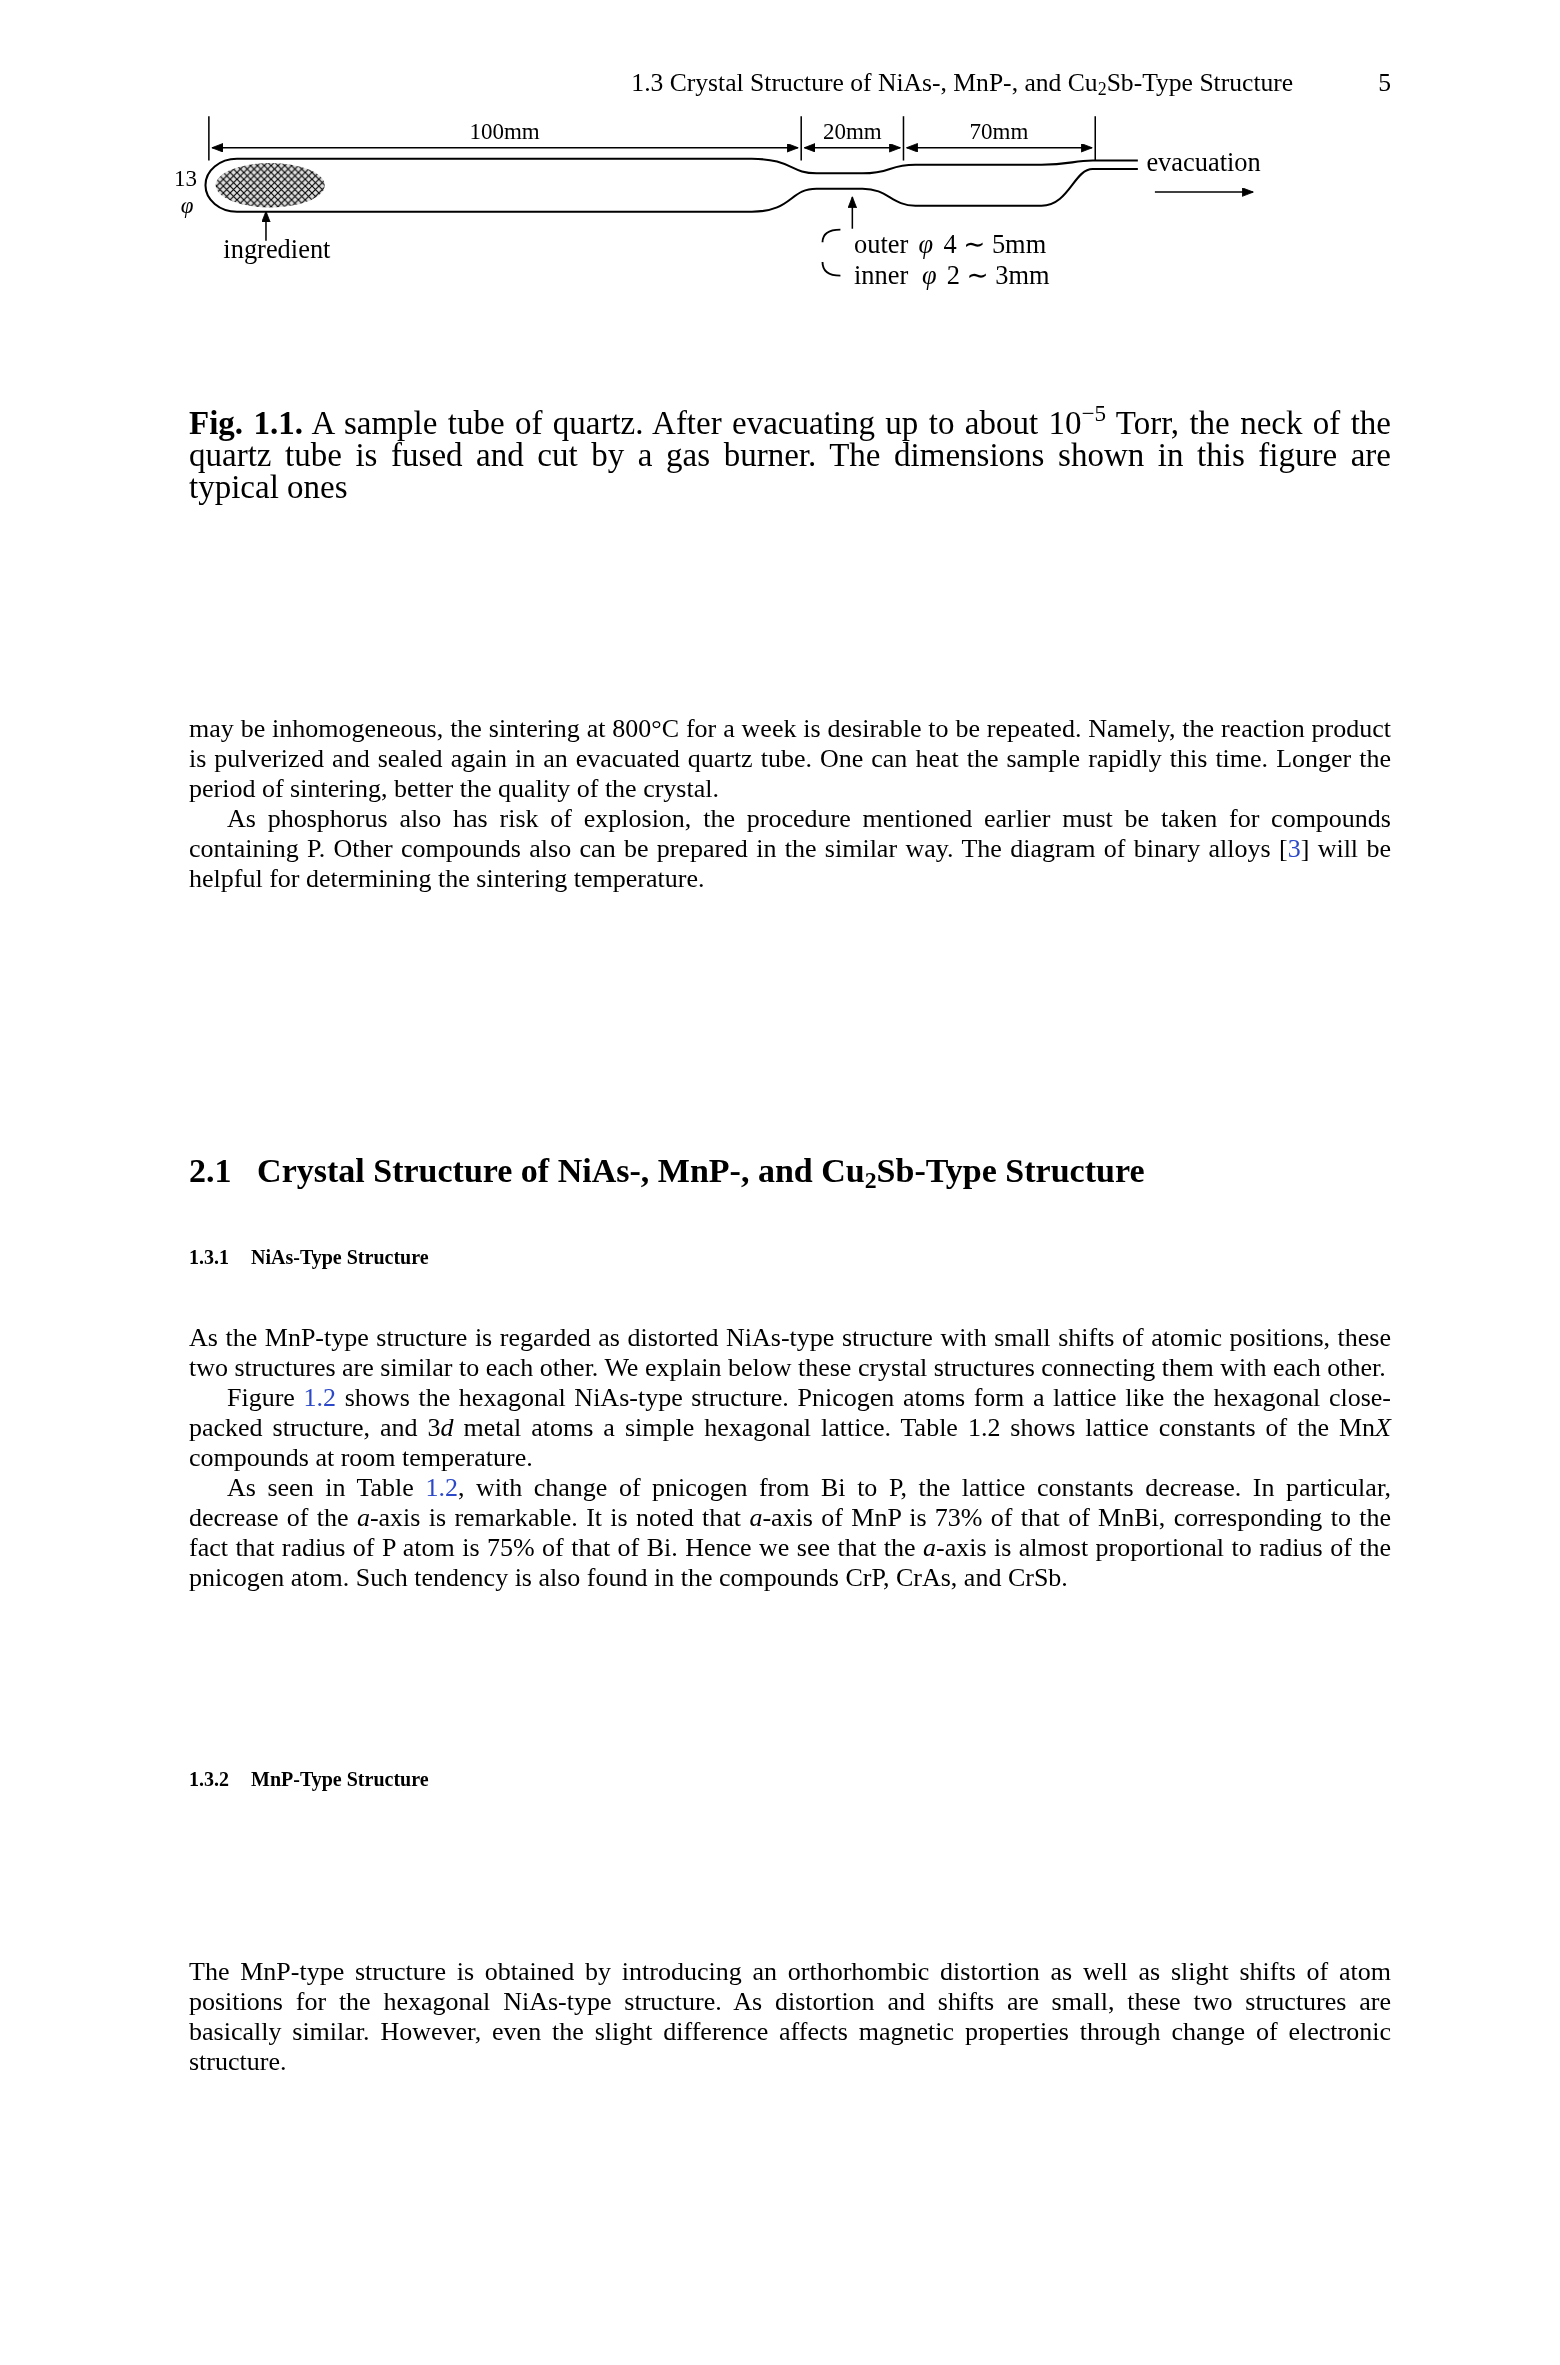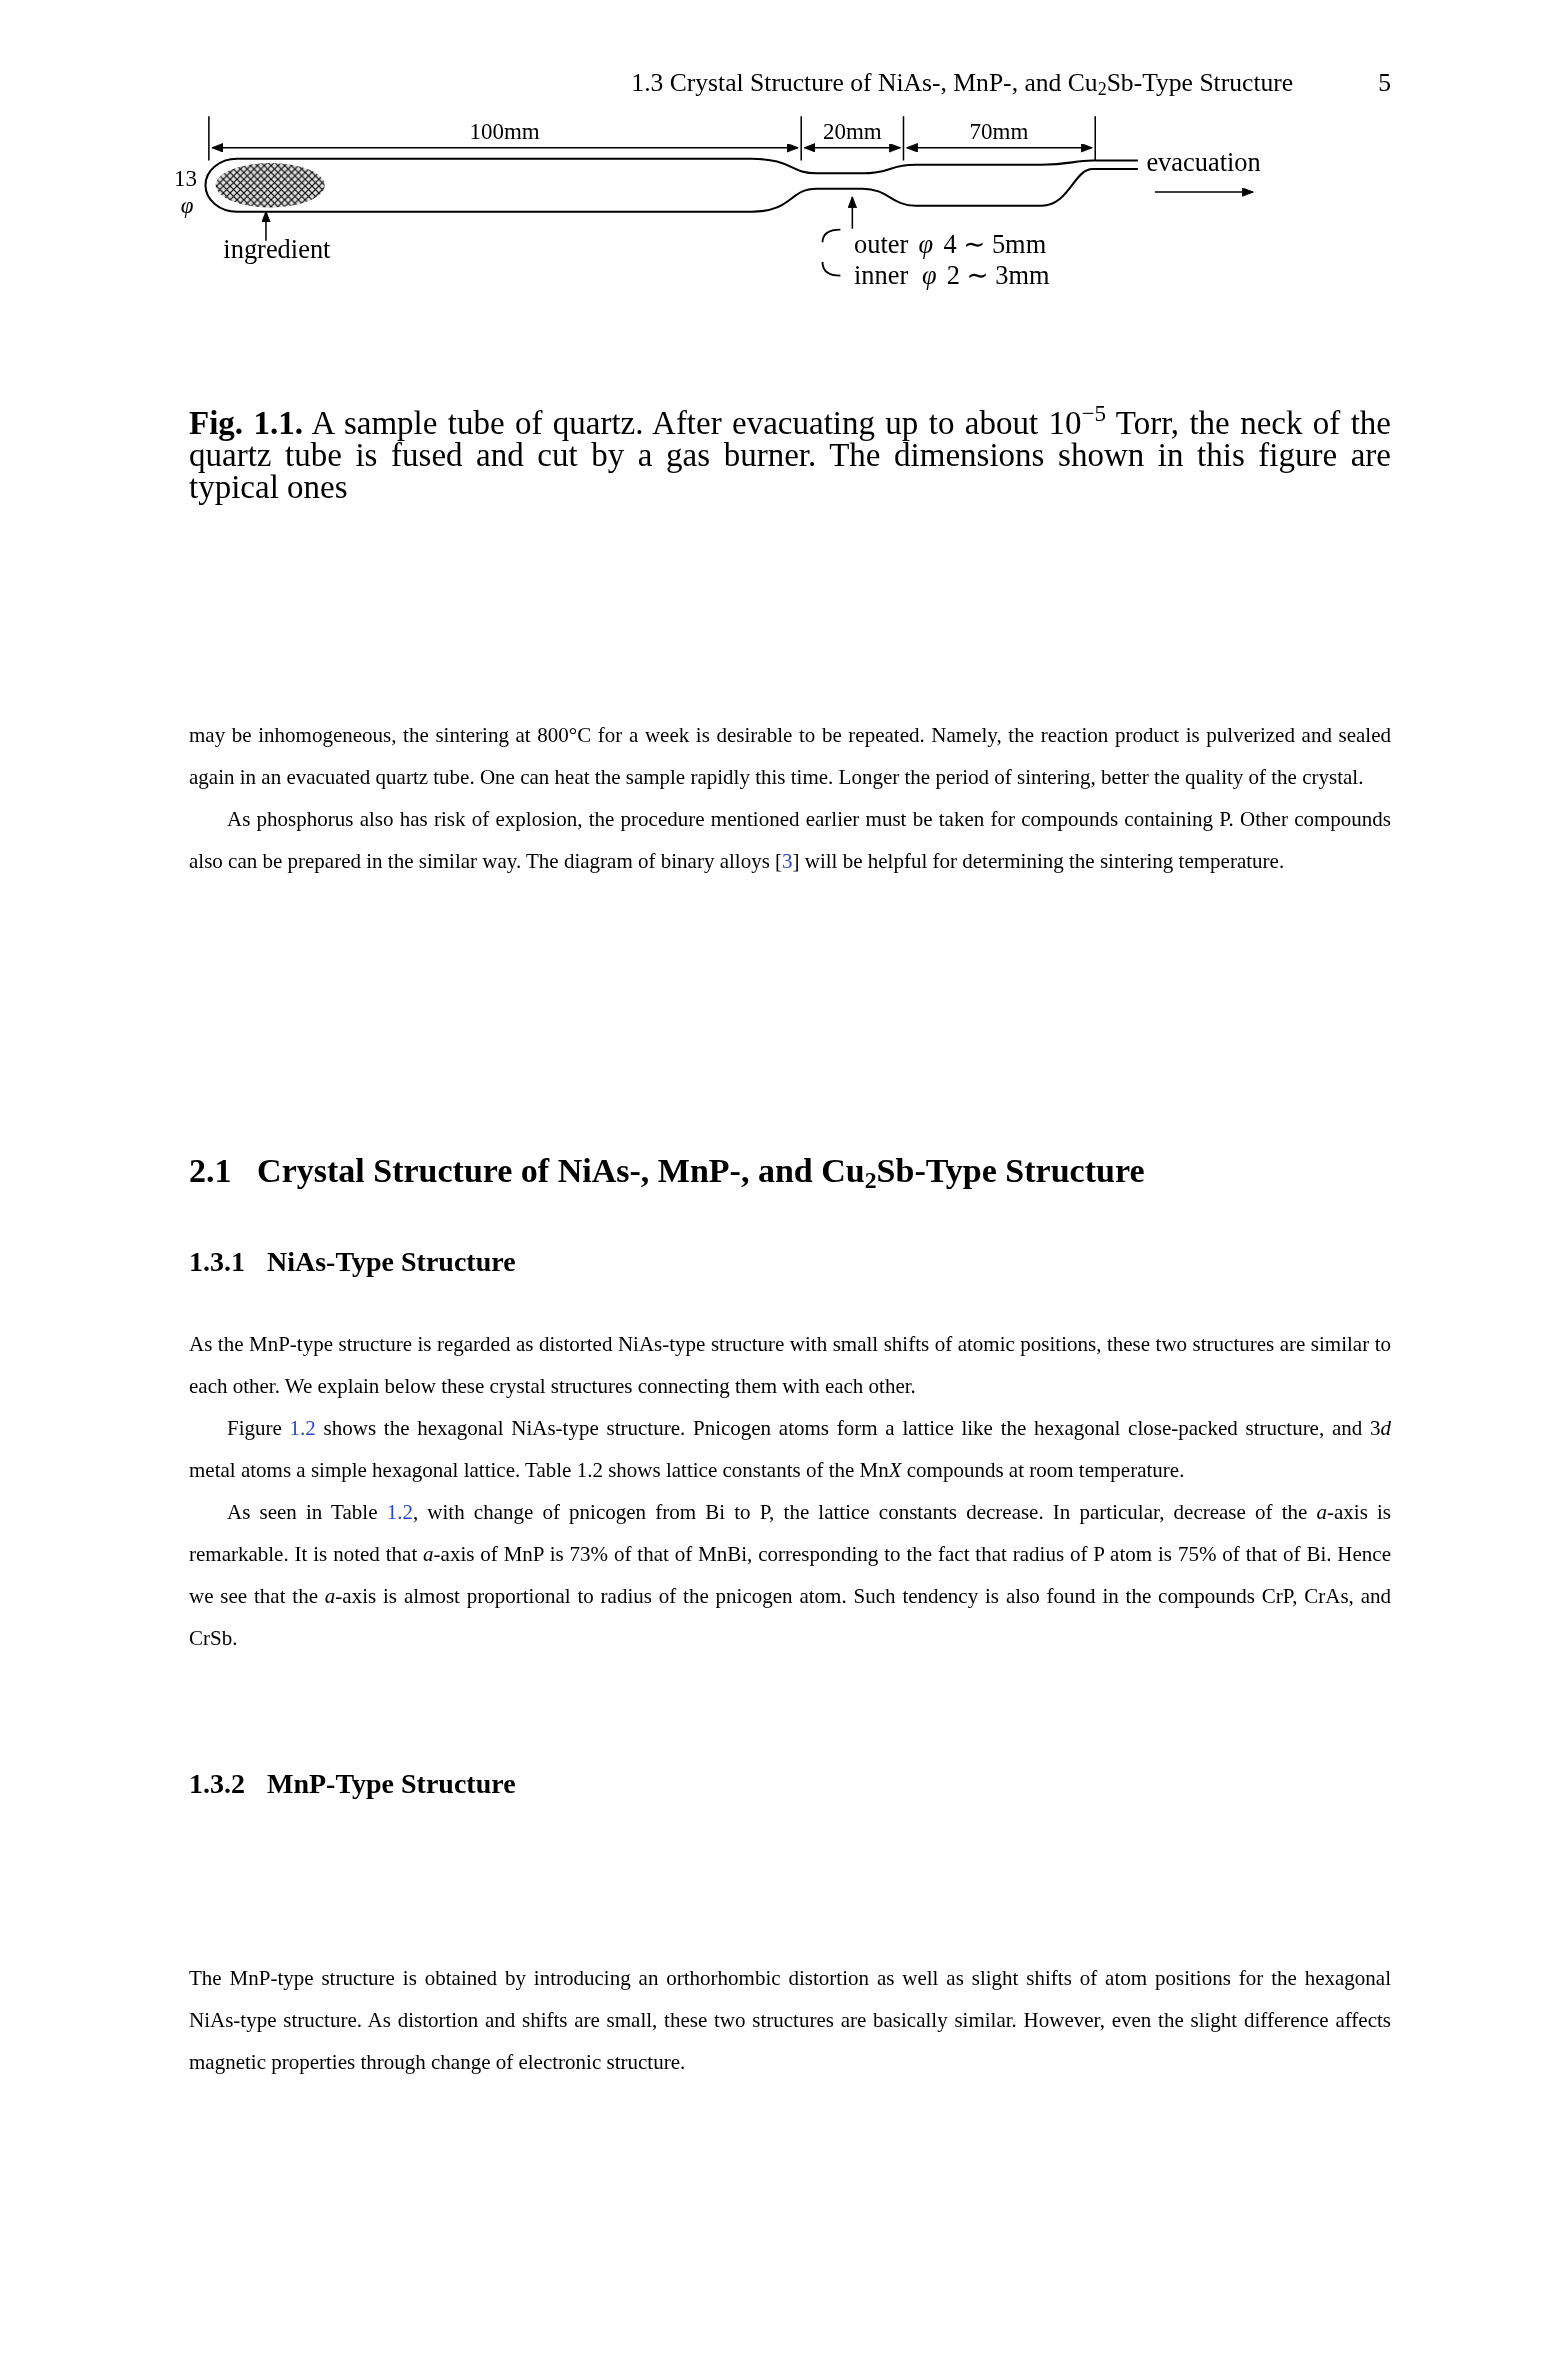--- a/index.html
+++ b/index.html
@@ -17,28 +17,28 @@
   svg{display:block;}
   svg text{font-family:"Liberation Serif",serif;fill:#000;}
   svg line,svg path{stroke:#000;}
   .thin{stroke-width:1.8;}
   .tube{stroke-width:2.4;fill:none;}
   .tube-thin{stroke-width:2;}
   .hook{stroke-width:2.2;fill:none;}
 
   .caption{top:397px;font-size:33px;line-height:32px;text-align:justify;margin:0;}
 
-  .bodyblock{font-size:21px;line-height:42px;text-align:justify;}
+  .bodyblock{font-size:26px;line-height:30px;text-align:justify;}
   .b1{top:714px;} .b2{top:1323px;} .b3{top:1957px;}
   .para{margin:0;}
   .indent{text-indent:38px;}
 
   .section-heading{top:1152px;font-size:34px;font-weight:700;margin:0;display:flex;align-items:baseline;}
   .sec-num{margin-right:25.6px;}
-  .subsection{font-size:28px;font-weight:700;margin:0;display:flex;align-items:baseline;}
+  .subsection{font-size:20px;font-weight:700;margin:0;display:flex;align-items:baseline;}
   .s1{top:1246px;} .s2{top:1768px;}
   .sub-num{margin-right:22px;}
 
   .seg-b{font-weight:700;}
   .seg-i{font-style:italic;}
   .seg-link{color:#2b48c8;cursor:pointer;}
   .seg-sub{font-size:70%;vertical-align:-0.25em;}
   .seg-sup{font-size:70%;vertical-align:0.55em;}
 </style>
 </head>

